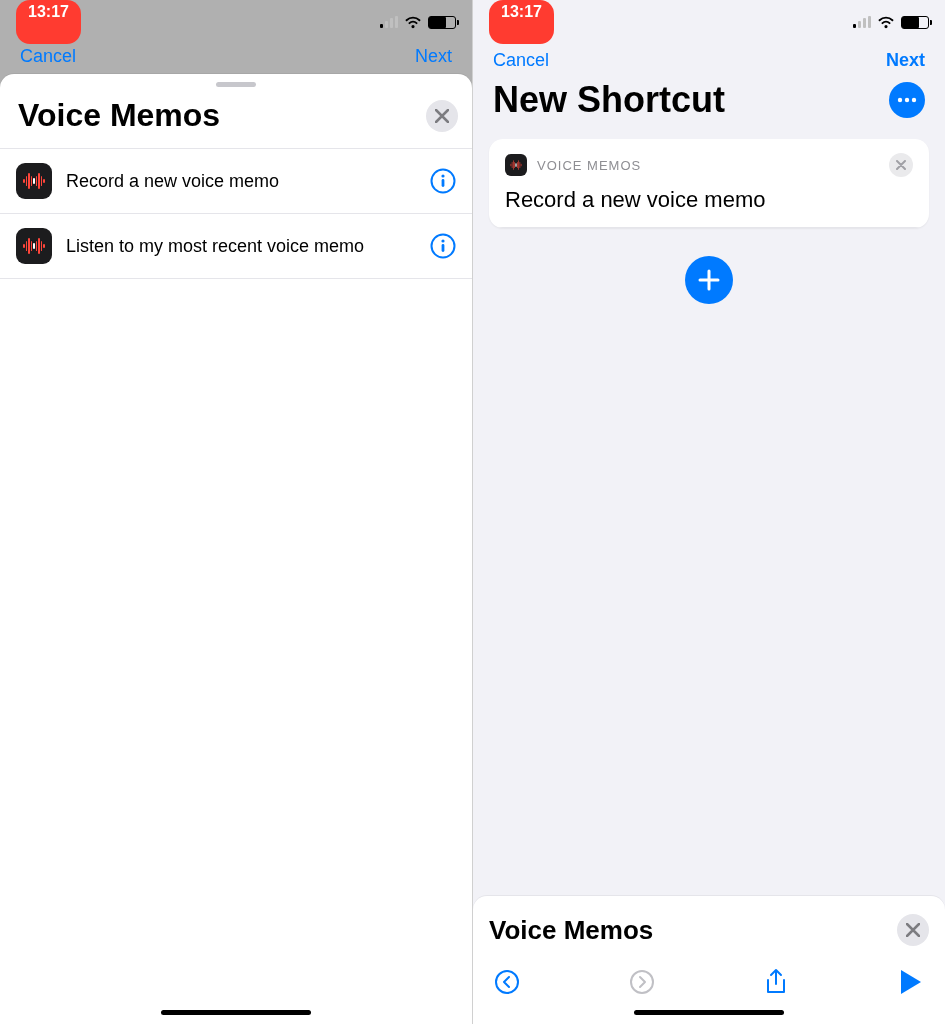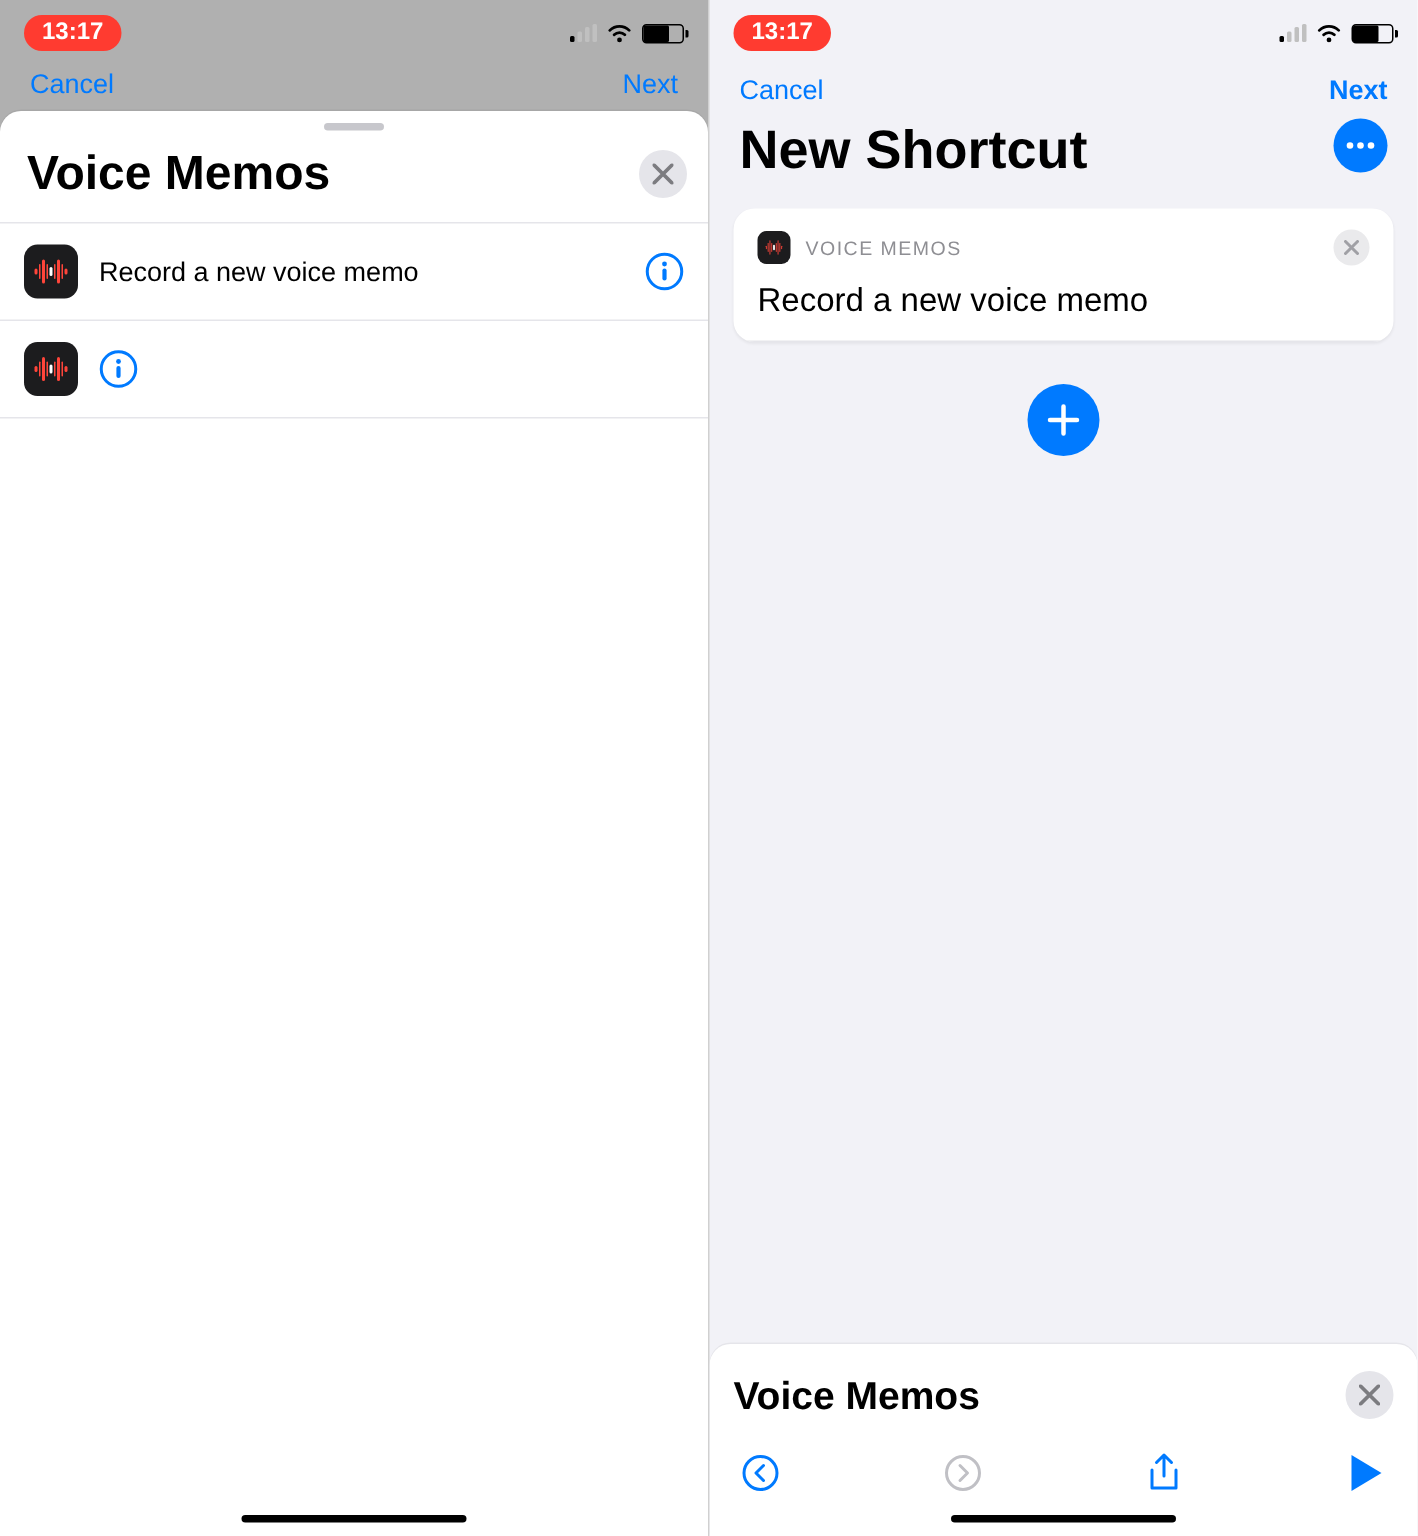--- a/index.html
+++ b/index.html
@@ -35,21 +35,20 @@
     position: relative;
     overflow: hidden;
     flex: 0 0 472px;
   }
   .phone.right { flex: 0 0 473px; width: 473px; border-left: 1px solid #d0d0d0; }
   
   .status-bar {
     position: relative;
     height: 44px;
     display: flex;
-    align-items: center;
     padding: 0 16px;
   }
   .time-pill {
     background: var(--ios-red);
     color: #fff;
     font-size: 16px;
     font-weight: 600;
     padding: 3px 12px;
     border-radius: 14px;
   }
@@ -181,21 +180,21 @@
   
   .right { background: var(--ios-light-bg); }
   .right .nav-bar {
     display: flex; align-items: center; justify-content: space-between;
     padding: 6px 20px 4px;
     font-size: 18px;
     color: var(--ios-blue);
   }
   .right .nav-bar .next { font-weight: 600; }
   .large-title-row {
-    display: flex; align-items: flex-start; justify-content: space-between;
+    display: flex; align-items: center; justify-content: space-between;
     padding: 4px 20px 18px;
   }
   .large-title {
     font-size: 36px; font-weight: 800; margin: 0;
   }
   .ellipsis-btn {
     width: 36px; height: 36px; border-radius: 50%;
     background: var(--ios-blue);
     display:flex; align-items:center; justify-content:center; color:#fff;
   }
@@ -335,20 +334,21 @@
                 <span></span>
                 <span></span>
                 <span></span>
                 <span></span>
                 <span></span>
                 <span></span>
                 <span></span>
                 <span></span>
             </div>
           </div>
+          <div class="action-label">Listen to my most recent voice memo</div>
           <div class="info-circle">
             <svg width="26" height="26" viewBox="0 0 26 26">
                 <circle cx="13" cy="13" r="11.5" fill="none" stroke="currentColor" stroke-width="2"></circle>
                 <circle cx="13" cy="8" r="1.6" fill="currentColor"></circle>
                 <rect x="11.6" y="11" width="2.8" height="8" rx="1.4" fill="currentColor"></rect>
               </svg>
           </div>
         </div>
       </div>
 

